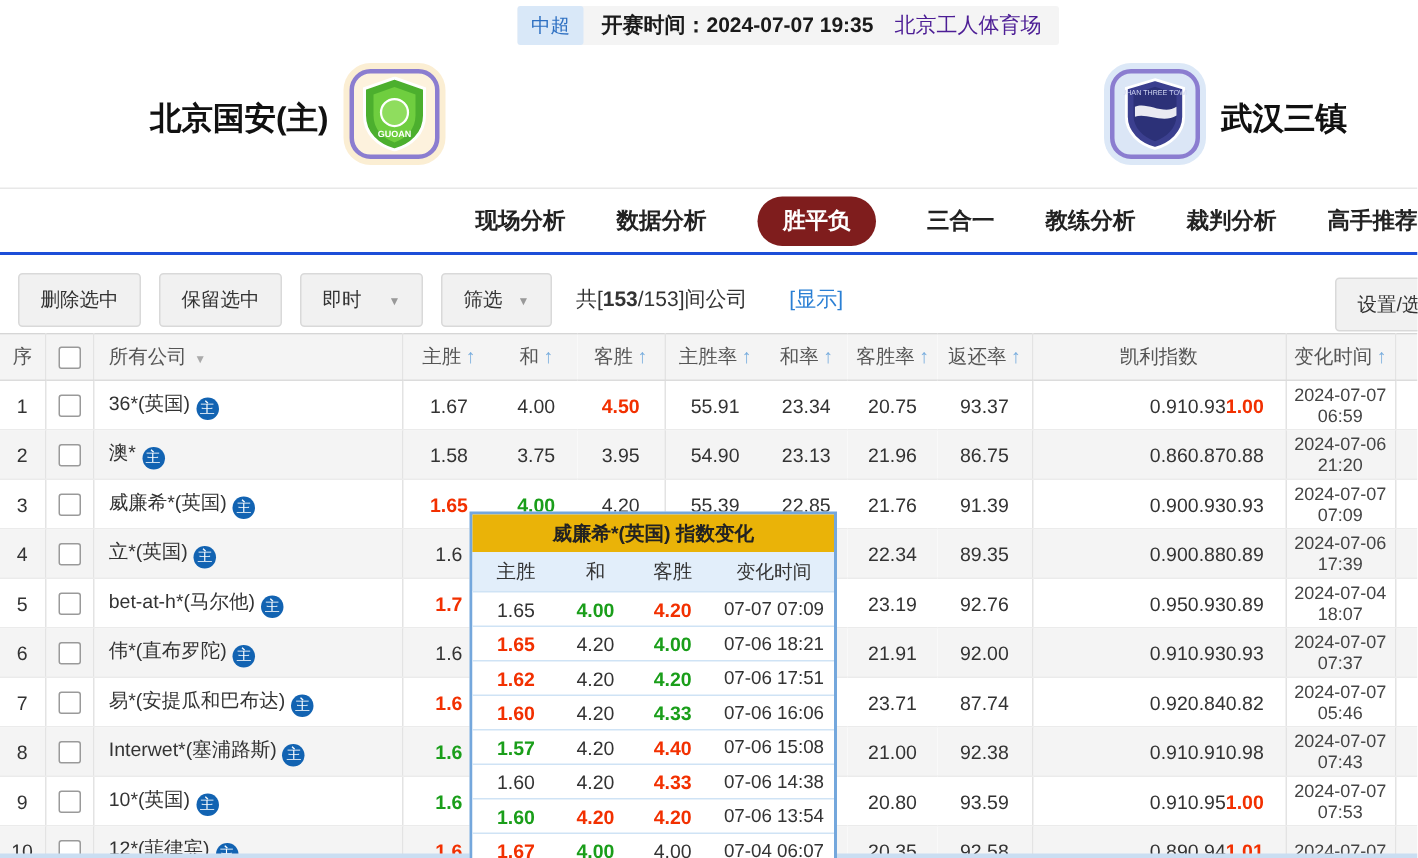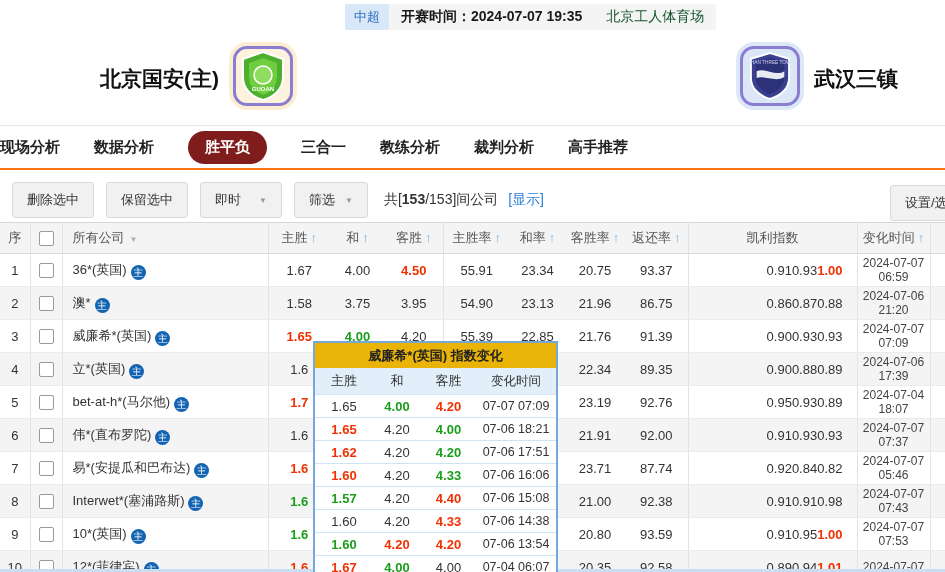--- a/index.html
+++ b/index.html
@@ -6,52 +6,52 @@
   html,body { width:945px; height:572px; overflow:hidden; background:#fff;
     font-family:"Liberation Sans","DejaVu Sans",sans-serif; color:#333; }
   #stage { position:relative; width:945px; height:572px; background:#fff; }
 
   
   .topbar { position:absolute; left:0; top:0; width:945px; height:33px; background:#fff; }
   .topbar-strip { position:absolute; left:345px; top:4px; height:26px; background:#f4f4f4;
     display:flex; align-items:center; padding:0 12px 0 0; border-radius:2px; }
   .league-badge { background:#d9e8f8; color:#2d6fc1; font-size:13px; padding:4px 9px; border-radius:2px; margin-right:12px; white-space:nowrap; }
   .kickoff { font-size:14px; font-weight:bold; color:#1a1a1a; white-space:nowrap; }
-  .venue { font-size:14px; color:#14532d; margin-left:24px; white-space:nowrap; }
+  .venue { font-size:14px; color:#4c1d95; margin-left:14px; white-space:nowrap; }
 
   
   .teambar { position:absolute; left:0; top:33px; width:762px; height:92px; background:#fff; }
   .team-name { position:absolute; font-size:21px; font-weight:bold; color:#111; white-space:nowrap; }
   .home-name { left:100px; top:32px; }
   .away-name { left:814px; top:32px; }
   .logo-box { position:absolute; width:60px; height:60px; border-radius:14px; border:3px solid #8b7dd0;
     display:flex; align-items:center; justify-content:center; }
   .home-logo { left:233px; top:13px; background:#fdf2dd; box-shadow:0 0 0 4px #fbeed3; }
   .away-logo { left:740px; top:13px; background:#dbe6f6; box-shadow:0 0 0 4px #dce8f7; }
   .countdown { position:absolute; left:425px; top:40px; display:flex; align-items:center; font-size:14px; color:#333; }
   .countdown-value { background:#ececec; color:#1d59c3; font-size:20px; font-weight:bold;
     padding:2px 9px; margin:0 8px 0 4px; border-radius:2px; }
 
   
   .tabs { position:absolute; left:0; top:125px; width:945px; height:45px; background:#fff;
-    border-top:1px solid #e8e8e8; border-bottom:2px solid #f97316;
-    display:flex; align-items:center; justify-content:flex-start; gap:34px; }
+    border-top:1px solid #e8e8e8; border-bottom:2px solid #1d4ed8;
+    display:flex; align-items:center; justify-content:flex-end; gap:34px; }
   .tab { font-size:15px; font-weight:bold; color:#222; cursor:pointer; white-space:nowrap; }
   .tab.active { background:#7f1d1d; color:#fff; padding:7px 17px; border-radius:17px; }
 
   
   .toolbar { position:absolute; left:0; top:178px; width:945px; height:44px; display:flex; align-items:center; padding:0 12px; }
   .tbtn { background:#f1f1f1; border:1px solid #d9d9d9; border-radius:3px; font-size:13px; color:#333;
     padding:8px 14px; margin-right:12px; cursor:pointer; display:flex; align-items:center; white-space:nowrap; }
   .tbtn.dd { justify-content:space-between; }
   .dd-arrow { color:#999; font-size:8px; margin-left:10px; }
   .dd-instant { width:82px; }
   .count-text { font-size:14px; color:#333; margin-left:4px; white-space:nowrap; }
   .count-bold { font-weight:bold; }
-  .show-link { color:#2a7fd4; margin-left:6px; cursor:pointer; }
+  .show-link { color:#2a7fd4; margin-left:24px; cursor:pointer; }
   .settings-btn { position:absolute; left:890px; top:7px; width:80px; }
 
   
   table.odds { position:absolute; left:0; top:222px; width:945px; border-collapse:collapse; table-layout:fixed; font-size:13px; }
   table.odds th { background:#f4f4f4; color:#555; font-weight:normal; height:31px;
     border-top:1px solid #d6d6d6; border-bottom:1px solid #dcdcdc; text-align:center; white-space:nowrap; overflow:hidden; }
   table.odds td { height:33px; text-align:center; border-bottom:1px solid #ebebeb; color:#333; white-space:nowrap; overflow:hidden; }
   table.odds tr:nth-child(even) td { background:#f4f4f4; }
   table.odds th:nth-child(1), table.odds td:nth-child(1),
   table.odds th:nth-child(2), table.odds td:nth-child(2),

